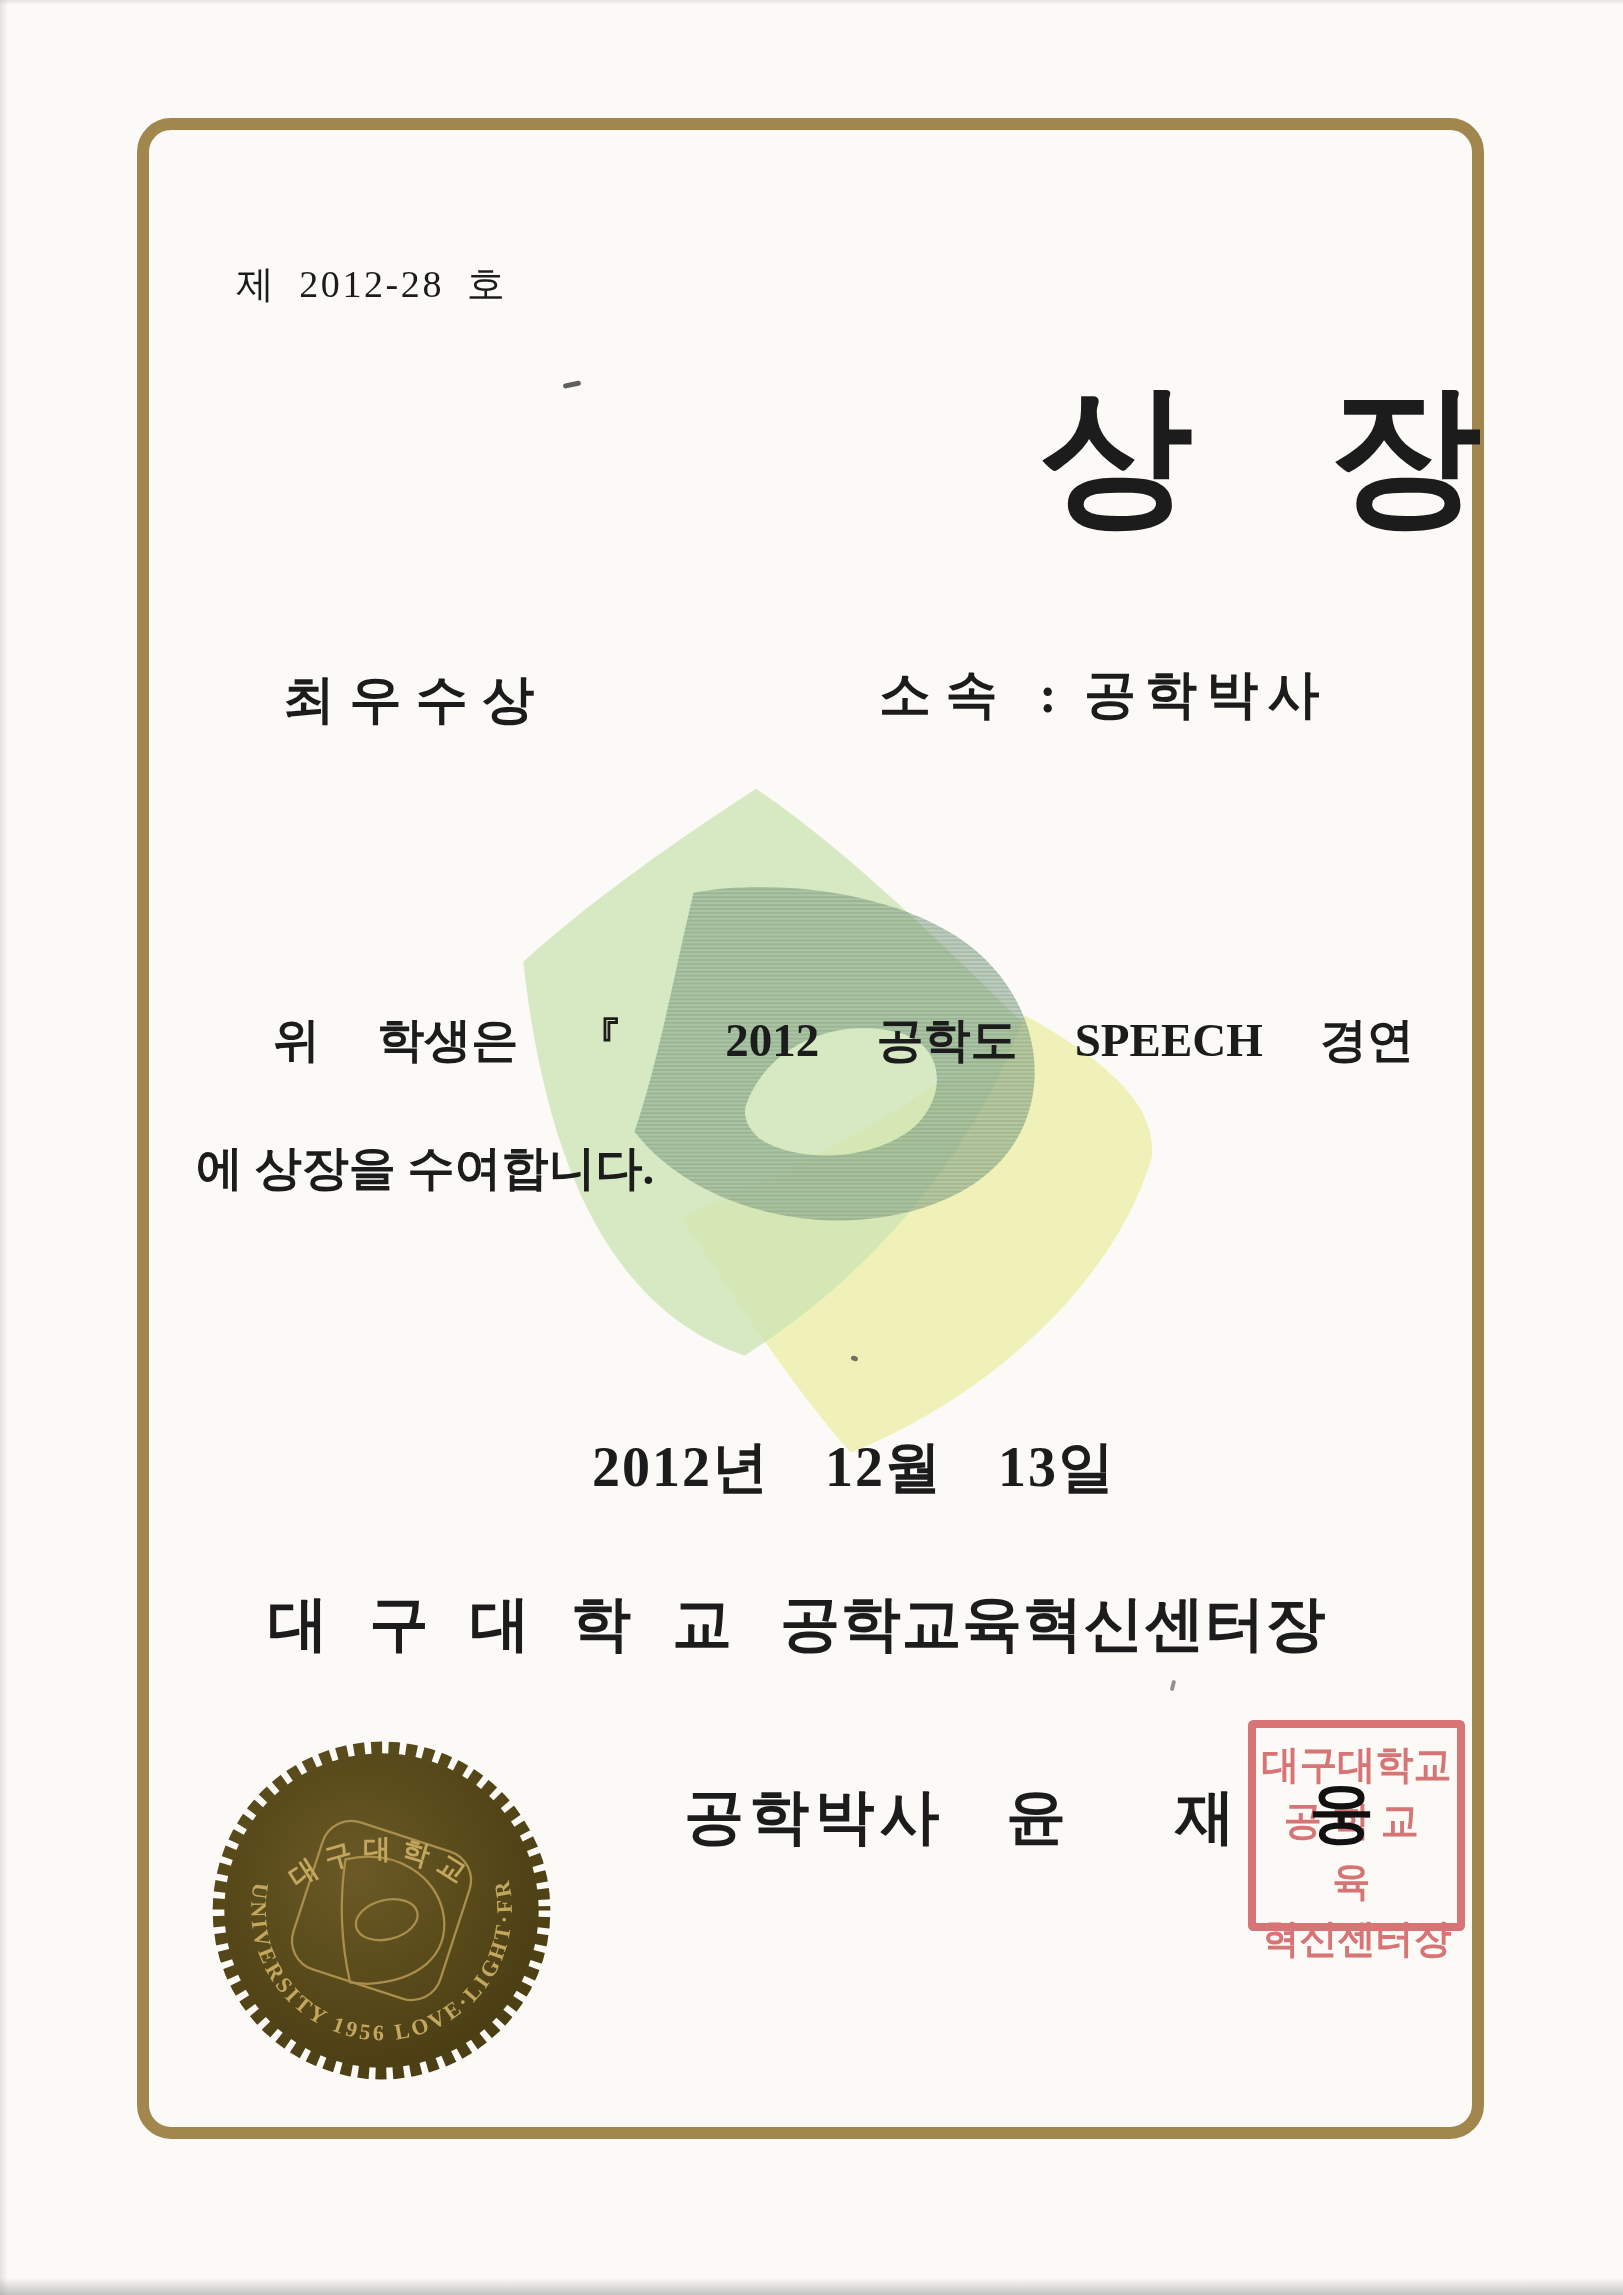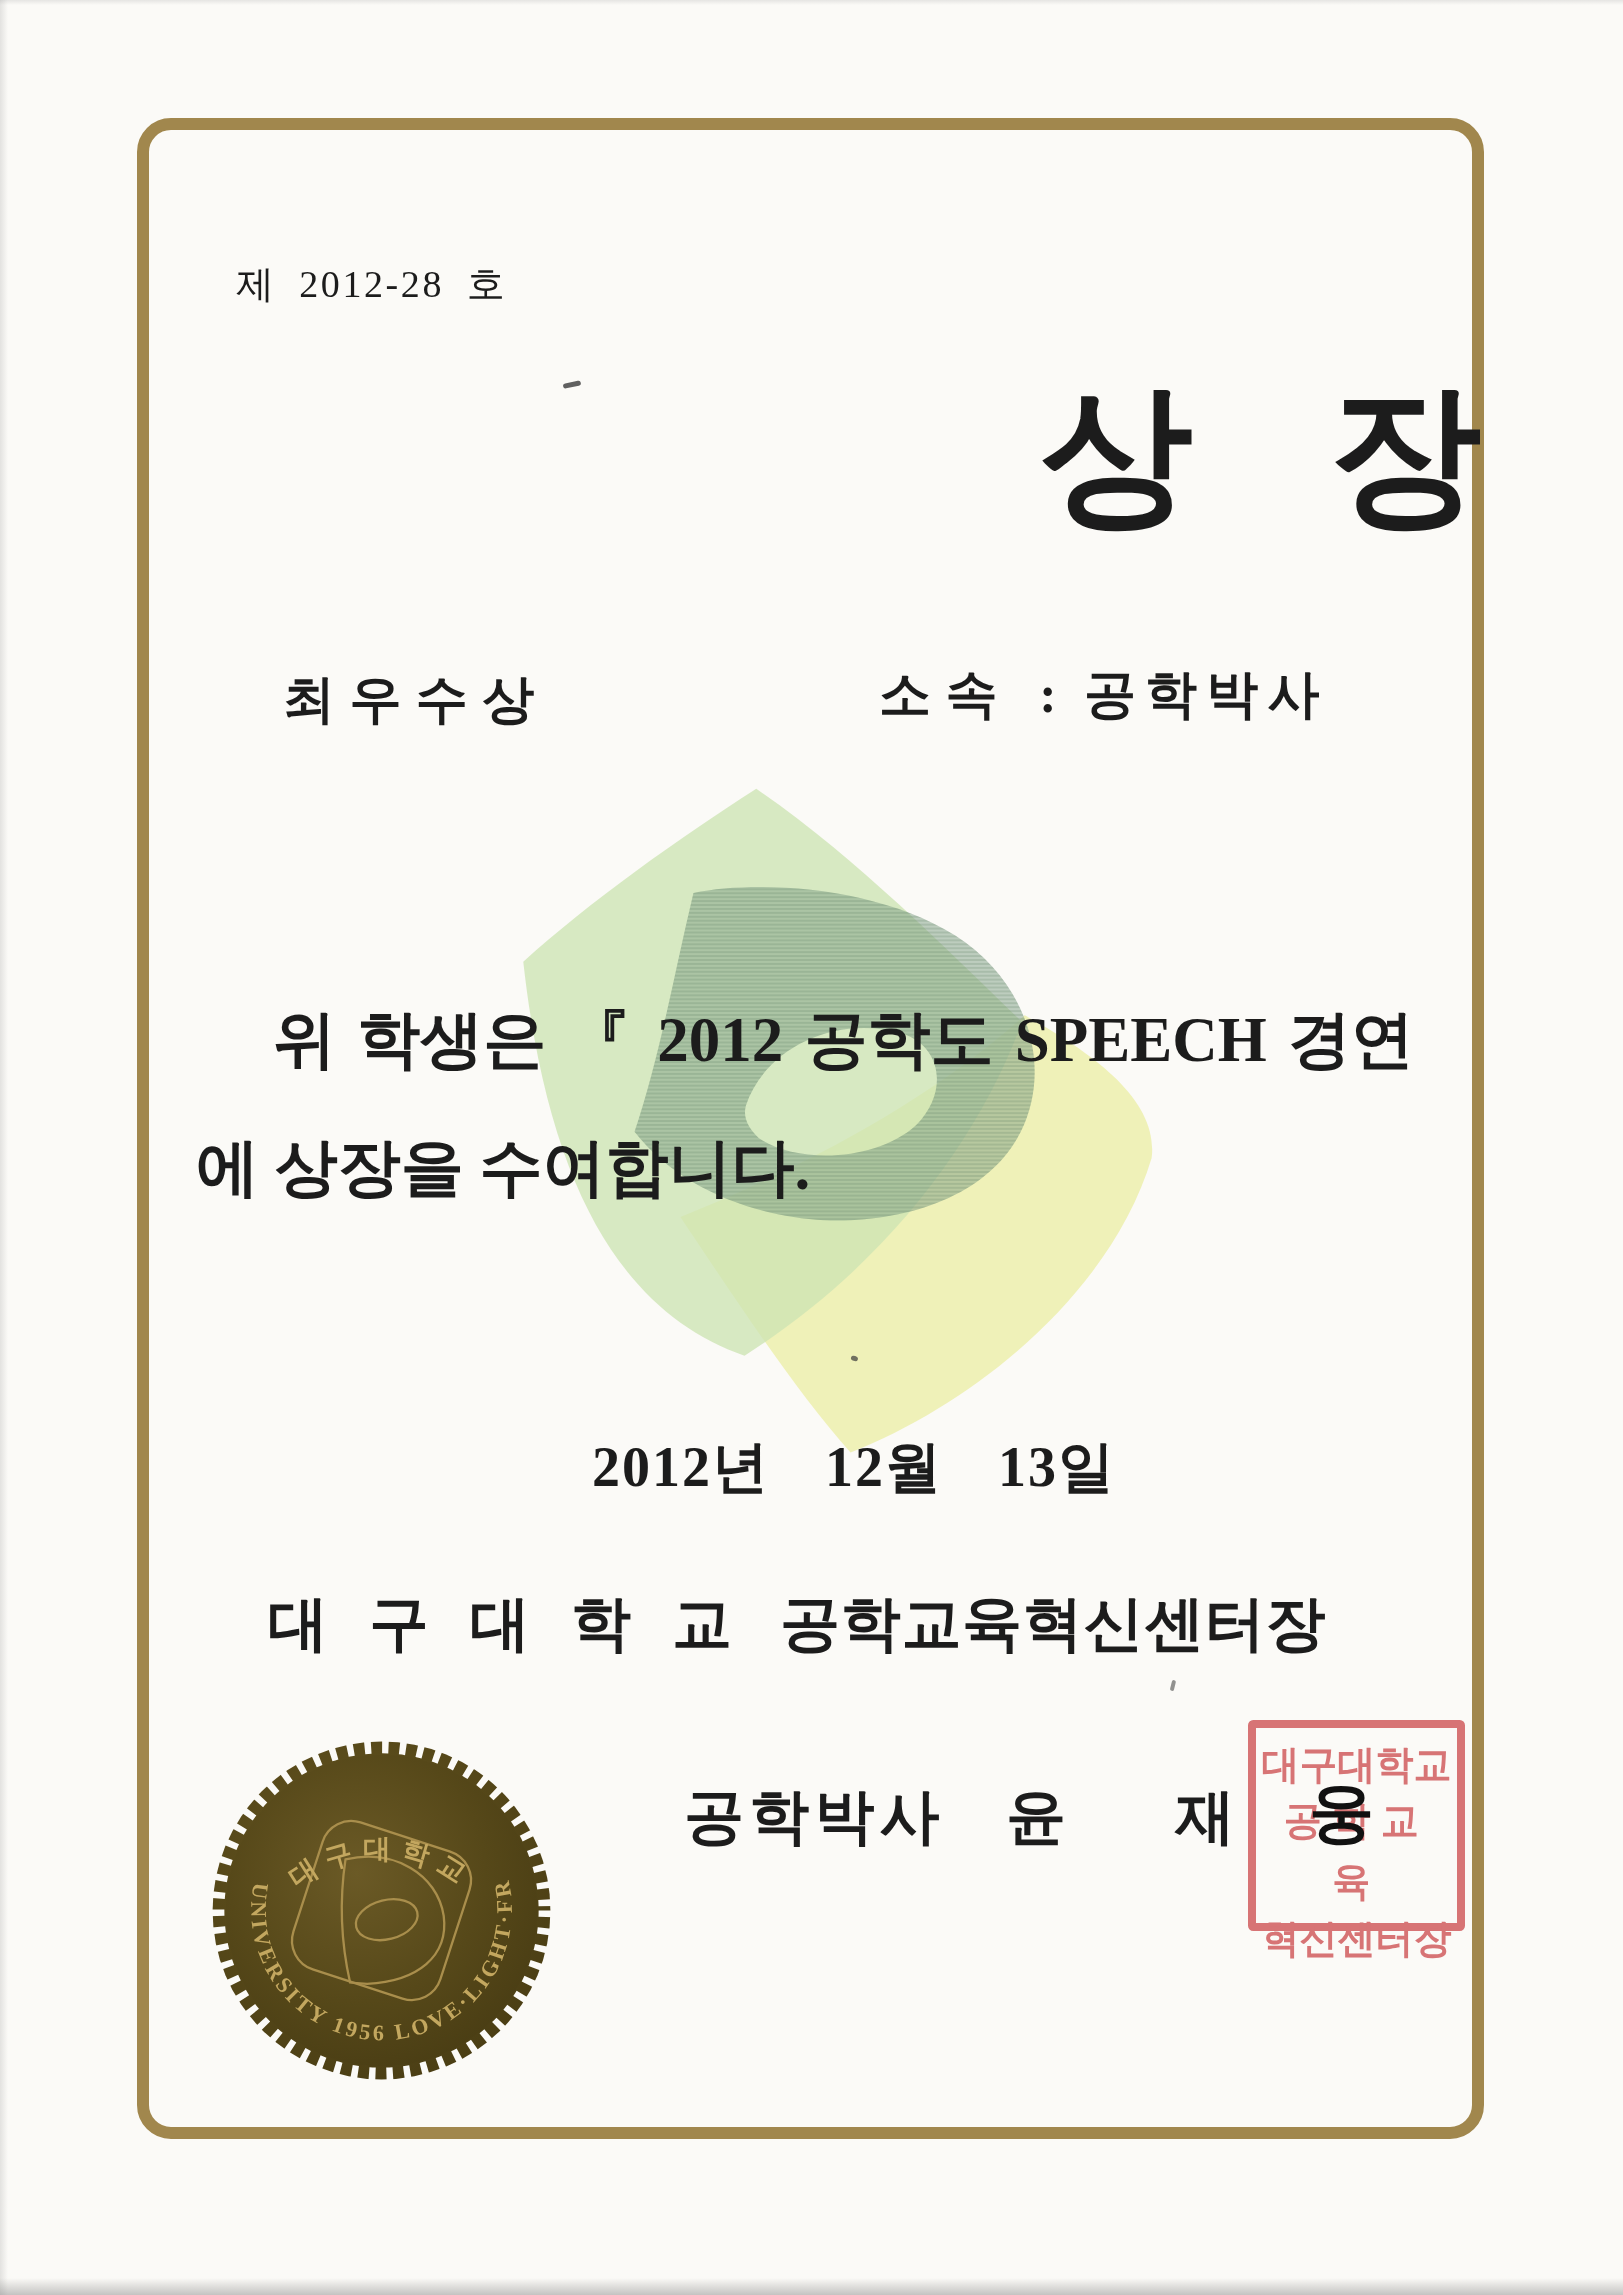--- a/index.html
+++ b/index.html
@@ -27,21 +27,21 @@
     font-size:153px;font-weight:600;word-spacing:92px;letter-spacing:2.6px;
   }
   .award-type{left:283px;top:665px;font-size:52px;font-weight:600;letter-spacing:14.4px;}
   .aff-row{left:879px;top:660px;font-size:52px;font-weight:600;}
   .name-row{left:879px;top:750px;font-size:52px;font-weight:600;}
   .field-label{letter-spacing:14.4px;}
   .aff-value{letter-spacing:9.2px;}
   .name-value{letter-spacing:54px;}
   .body-block{
     position:absolute;left:196px;top:976px;width:1218px;z-index:2;
-    font-size:63px;line-height:128px;font-weight:600;
+    font-size:47px;line-height:128px;font-weight:600;
   }
   .body-line{text-align:justify;text-align-last:justify;}
   .body-line.first{text-indent:77px;}
   .body-line.last{text-align:left;text-align-last:left;}
   .date-line{left:592px;top:1430px;font-size:56px;font-weight:600;word-spacing:39px;letter-spacing:2px;}
   .issuer-line{left:268px;top:1584px;font-size:60px;font-weight:600;display:flex;}
   .issuer-univ{letter-spacing:41px;}
   .issuer-title{letter-spacing:0.7px;margin-left:7px;}
   .sig{font-size:60px;font-weight:600;}
   .sig-degree{left:684px;top:1777px;letter-spacing:5.2px;}

